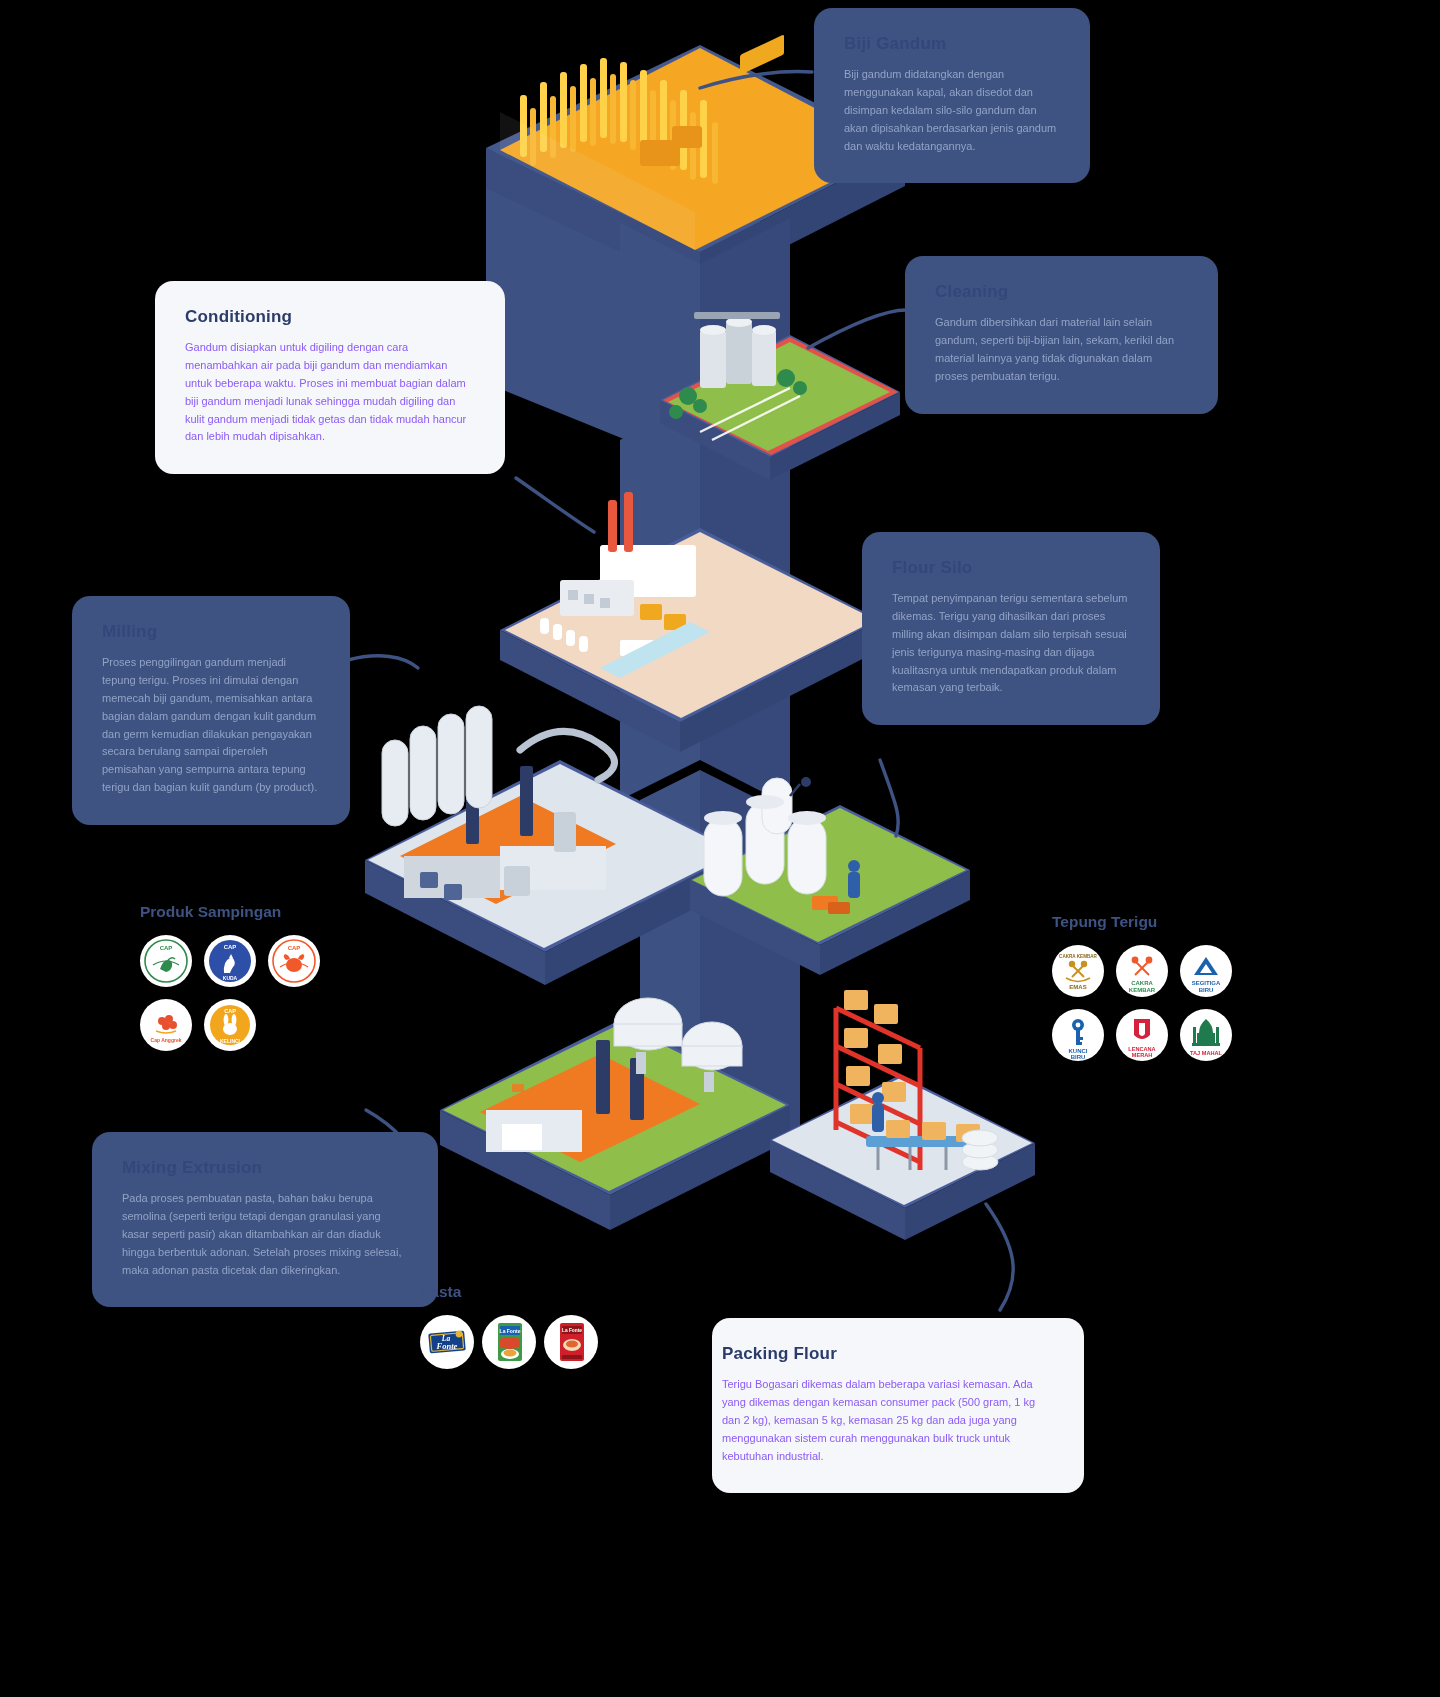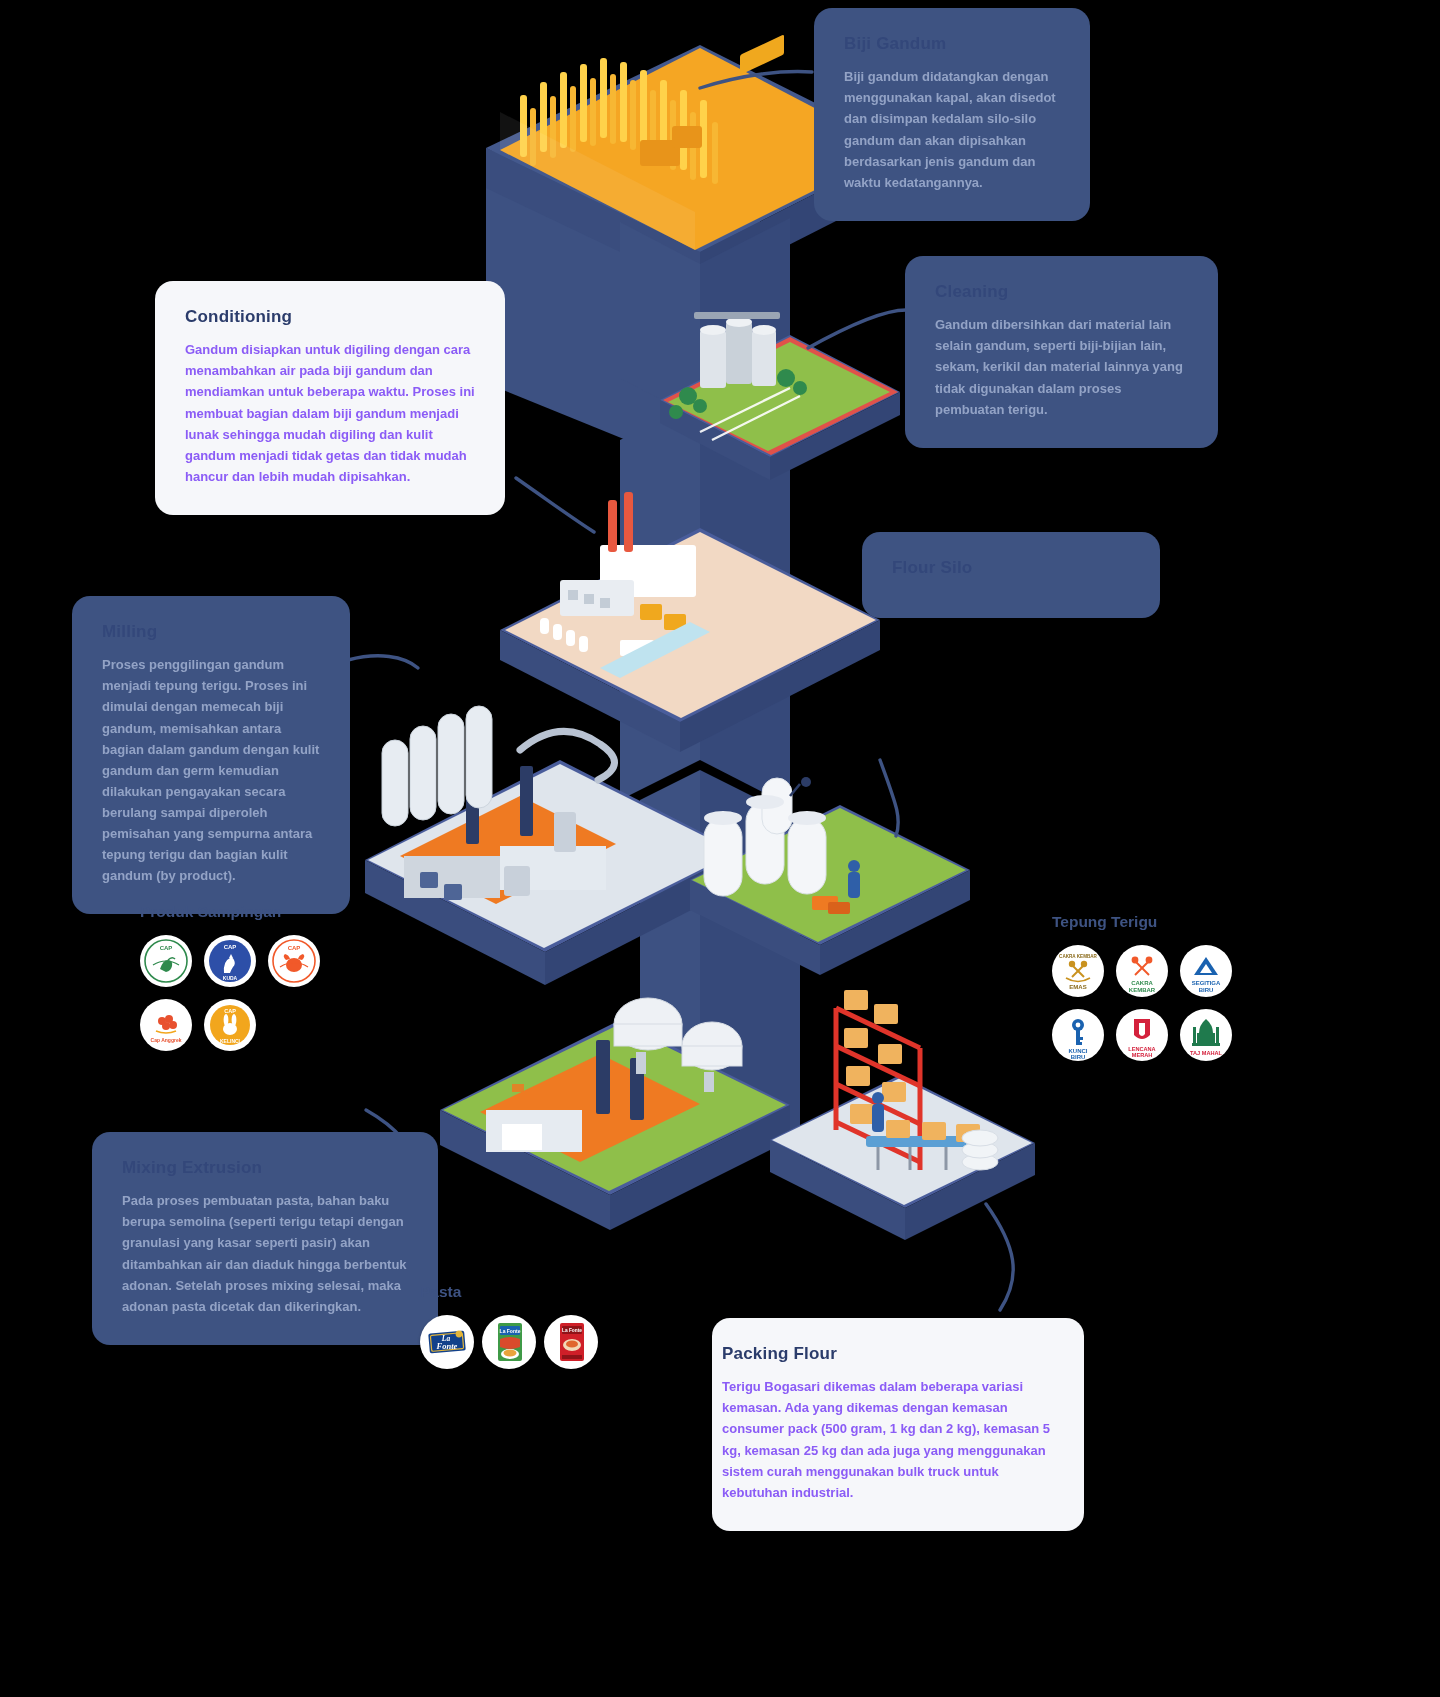--- a/index.html
+++ b/index.html
@@ -19,21 +19,21 @@
   .card.navy { background:#3e5382; }
   .card.navy .c-title { color:#33477a; }
   .card.navy .c-body  { color:#93a3c6; }
   .card.white { background:#f6f7fa; }
   .card.white .c-title { color:#2b3c6b; }
   .card.white .c-body  { color:#8b5cf6; }
   .c-title {
     font-size:17px; font-weight:700; letter-spacing:.2px;
     margin-bottom:12px; line-height:1.2;
   }
-  .c-body { font-size:13px; line-height:1.62; font-weight:700; }
+  .c-body { font-size:11px; line-height:1.62; font-weight:400; }
 
   
   svg.conn { position:absolute; left:0; top:0; width:1440px; height:1697px; pointer-events:none; }
 
   
   .brandgroup { position:absolute; }
   .brandgroup .bg-title {
     color:#3e5383; font-size:15.5px; font-weight:700; margin-bottom:14px;
   }
   .logo-row { display:flex; gap:12px; margin-bottom:12px; }
@@ -337,20 +337,21 @@
     <div class="c-body">Gandum disiapkan untuk digiling dengan cara menambahkan air pada biji gandum dan mendiamkan untuk beberapa waktu. Proses ini membuat bagian dalam biji gandum menjadi lunak sehingga mudah digiling dan kulit gandum menjadi tidak getas dan tidak mudah hancur dan lebih mudah dipisahkan.</div>
   </div>
 
   <div class="card navy" style="left:72px; top:596px; width:278px;">
     <div class="c-title">Milling</div>
     <div class="c-body">Proses penggilingan gandum menjadi tepung terigu. Proses ini dimulai dengan memecah biji gandum, memisahkan antara bagian dalam gandum dengan kulit gandum dan germ kemudian dilakukan pengayakan secara berulang sampai diperoleh pemisahan yang sempurna antara tepung terigu dan bagian kulit gandum (by product).</div>
   </div>
 
   <div class="card navy" style="left:862px; top:532px; width:298px;">
     <div class="c-title">Flour Silo</div>
+    <div class="c-body">Tempat penyimpanan terigu sementara sebelum dikemas. Terigu yang dihasilkan dari proses milling akan disimpan dalam silo terpisah sesuai jenis terigunya masing-masing dan dijaga kualitasnya untuk mendapatkan produk dalam kemasan yang terbaik.</div>
   </div>
 
   <div class="card navy" style="left:92px; top:1132px; width:346px;">
     <div class="c-title">Mixing Extrusion</div>
     <div class="c-body">Pada proses pembuatan pasta, bahan baku berupa semolina (seperti terigu tetapi dengan granulasi yang kasar seperti pasir) akan ditambahkan air dan diaduk hingga berbentuk adonan. Setelah proses mixing selesai, maka adonan pasta dicetak dan dikeringkan.</div>
   </div>
 
   <div class="card white" style="left:712px; top:1318px; width:372px;padding-left:10px;">
     <div class="c-title">Packing Flour</div>
     <div class="c-body">Terigu Bogasari dikemas dalam beberapa variasi kemasan. Ada yang dikemas dengan kemasan consumer pack (500 gram, 1 kg dan 2 kg), kemasan 5 kg, kemasan 25 kg dan ada juga yang menggunakan sistem curah menggunakan bulk truck untuk kebutuhan industrial.</div>

